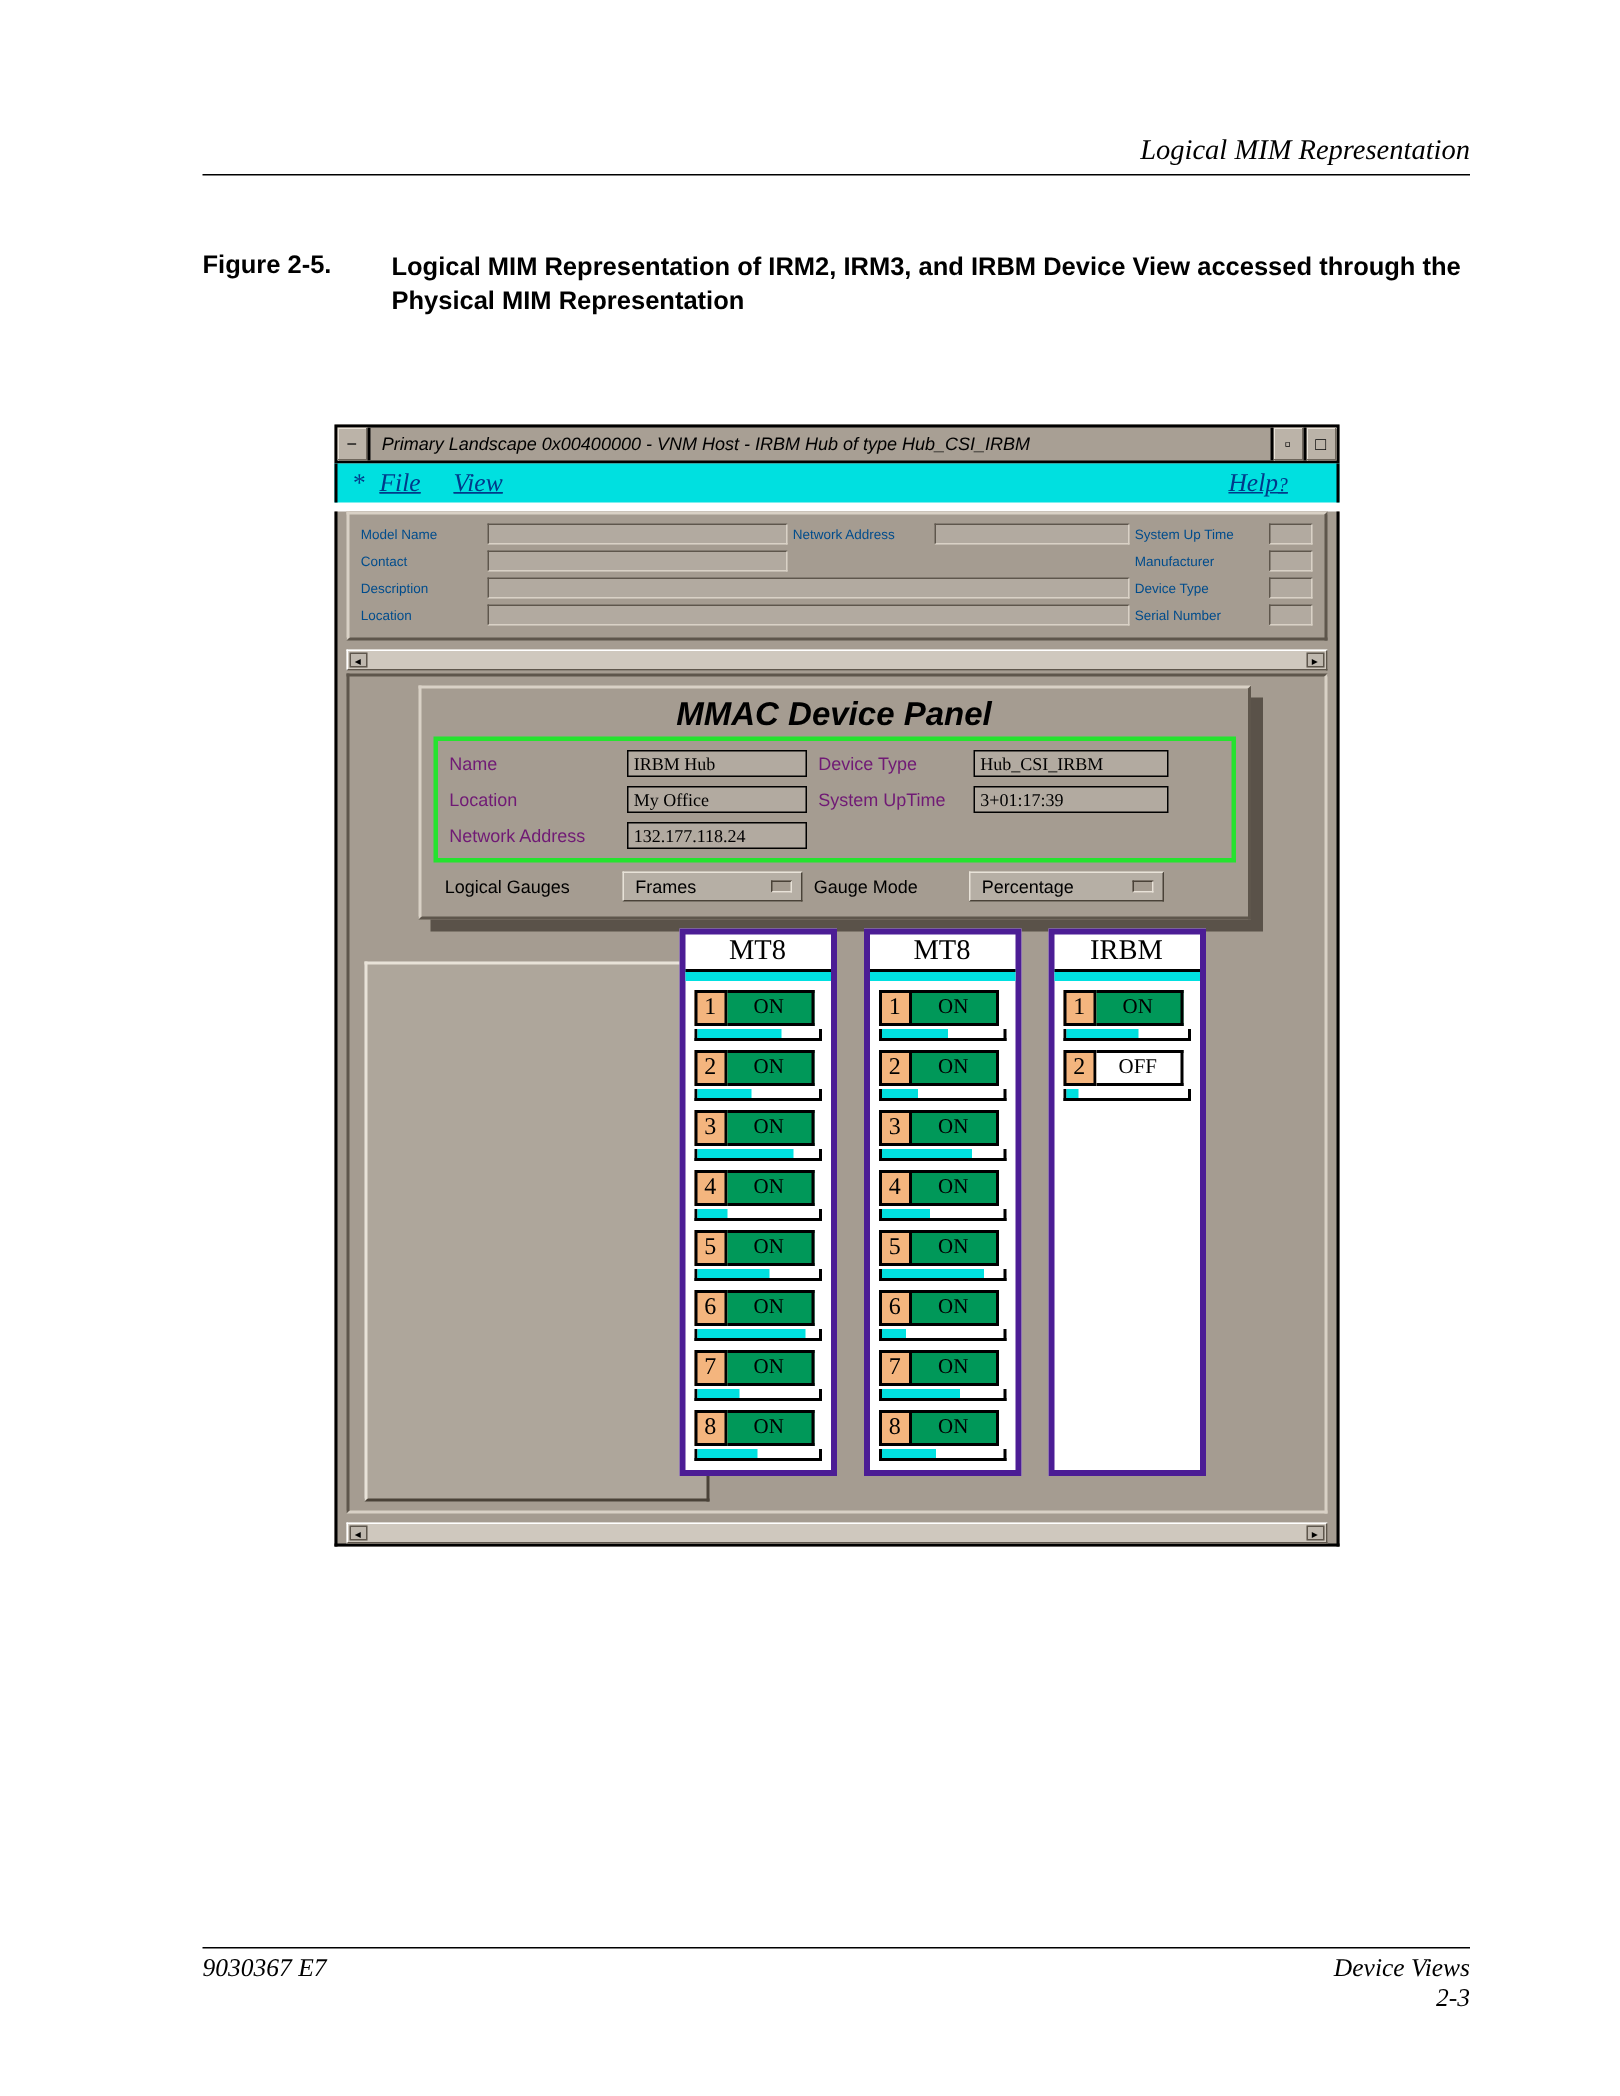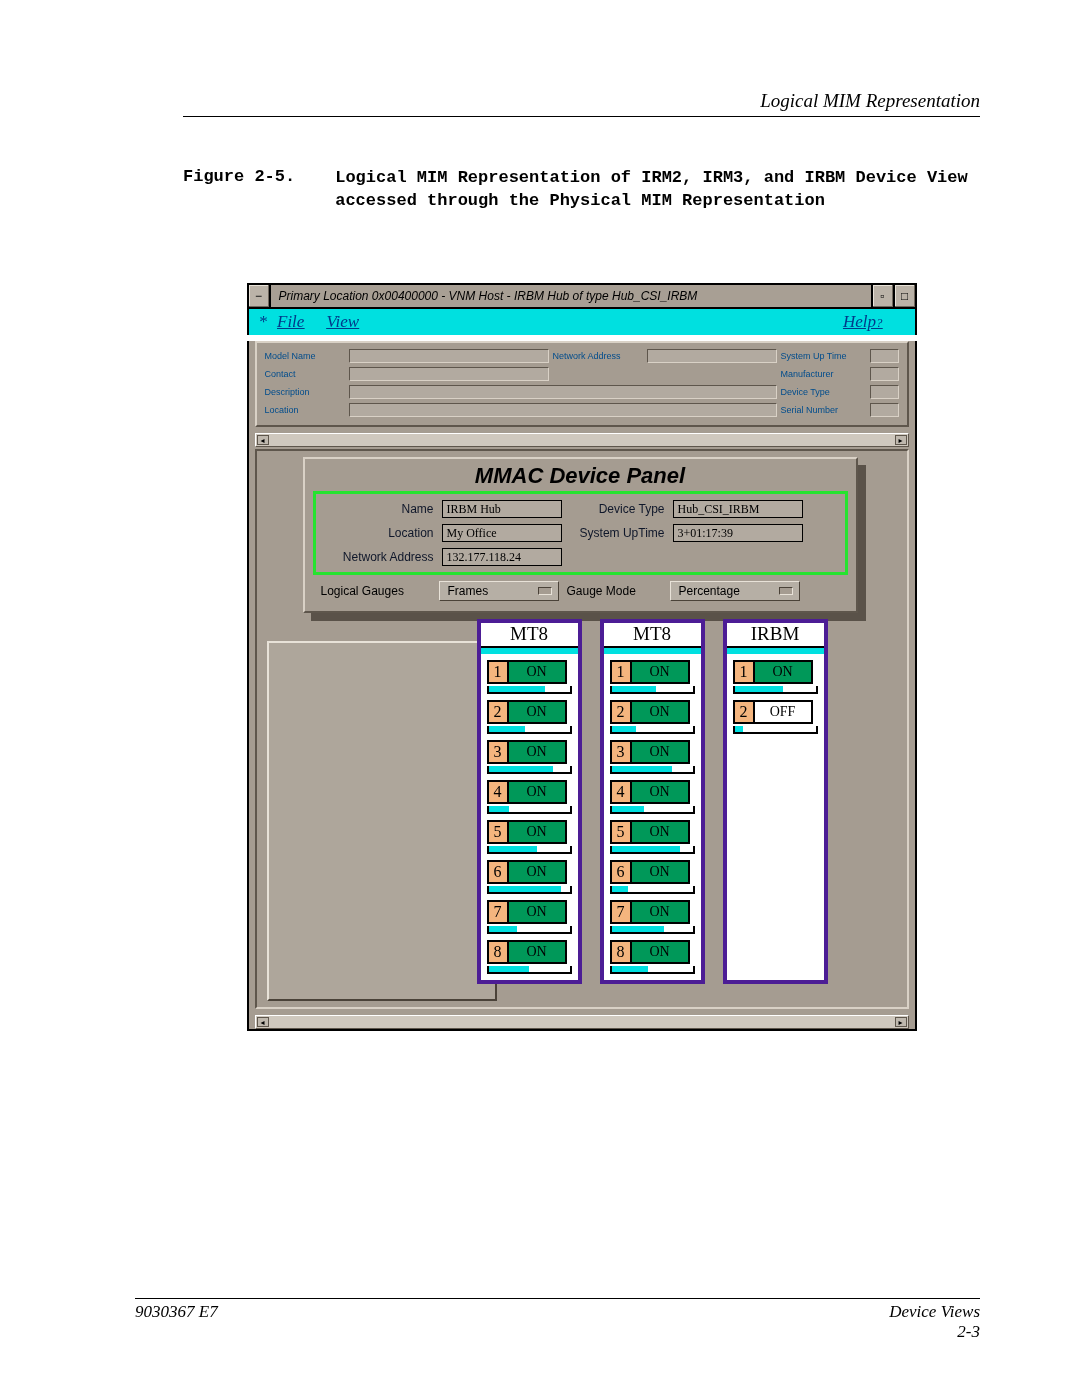--- a/index.html
+++ b/index.html
@@ -7,34 +7,33 @@
     margin: 0;
     padding: 0;
     background: #fff;
     font-family: "Times New Roman", serif;
     width: 1080px;
     height: 1397px;
     position: relative;
   }
   .page {
     padding: 90px 100px 60px 135px;
-    margin-left: 48px;
   }
   .header-right {
     text-align: right;
     font-style: italic;
     font-size: 19px;
     border-bottom: 1px solid #000;
     padding-bottom: 4px;
     margin-bottom: 50px;
   }
   .figure-caption {
     display: flex;
     gap: 40px;
-    font-family: Liberation Mono, monospace;
+    font-family: Liberation Sans, sans-serif;
     margin-bottom: 70px;
     font-size: 17px;
   }
   .figure-caption .label { font-weight: bold; white-space: nowrap; }
   .figure-caption .text  { font-weight: bold; line-height: 1.35; }
 
   
   .app-window {
     width: 670px;
     margin: 0 auto;
@@ -171,21 +170,21 @@
   .greenbox {
     border: 3px solid #25e32f;
     padding: 6px 8px;
     display: grid;
     grid-template-columns: 110px 120px 95px 130px;
     column-gap: 8px;
     row-gap: 6px;
     align-items: center;
     font-size: 12px;
   }
-  .greenbox .glabel { text-align: right; color: #0f172a; }
+  .greenbox .glabel { text-align: left; color: #701a75; }
   .greenbox .gfield {
     height: 18px;
     border: 1px solid #000;
     background: #b2aaa0;
     font-family: "Times New Roman", serif;
     font-size: 12px;
     padding: 1px 4px 0 4px;
     overflow: hidden; white-space: nowrap;
   }
   .rowpair {
@@ -301,21 +300,21 @@
 
   <div class="figure-caption">
     <div class="label">Figure 2-5.</div>
     <div class="text">Logical MIM Representation of IRM2, IRM3, and IRBM Device View accessed through the Physical MIM Representation</div>
   </div>
 
   <div class="app-window">
 
     <div class="titlebar">
       <div class="titlebar-btn">−</div>
-      <div class="titlebar-title">Primary Location 0x00400000 - VNM Host - IRBM Hub of type Hub_CSI_IRBM</div>
+      <div class="titlebar-title">Primary Landscape 0x00400000 - VNM Host - IRBM Hub of type Hub_CSI_IRBM</div>
       <div class="titlebar-btn right">▫</div>
       <div class="titlebar-btn right">□</div>
     </div>
 
     <div class="menubar">
       <span class="star">*</span>
       <span class="menu-item"><span class="ul">File</span></span>
       <span class="menu-item"><span class="ul">View</span></span>
       <span class="spacer"></span>
       <span class="menu-item help"><span>Help</span><span class="q">?</span></span>

